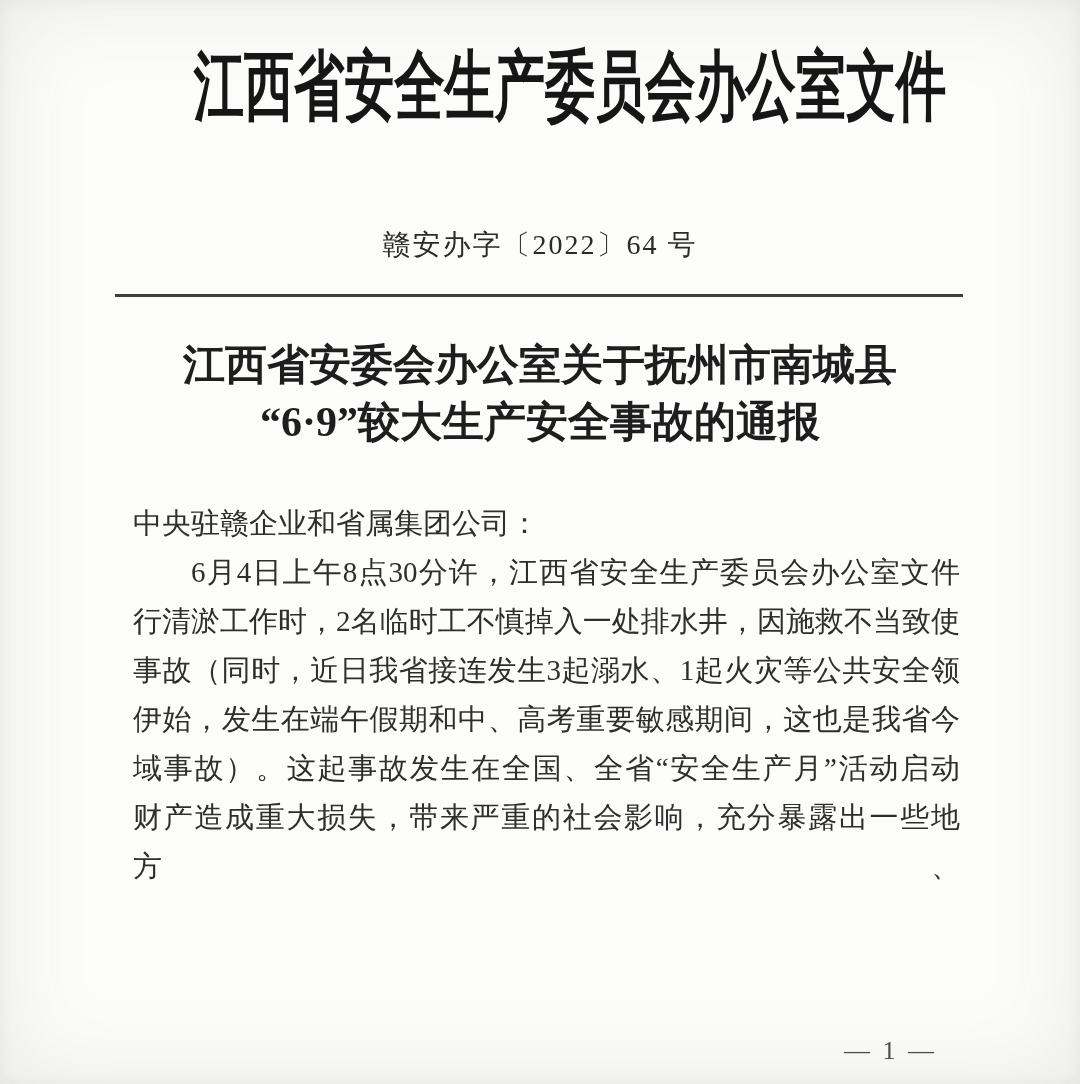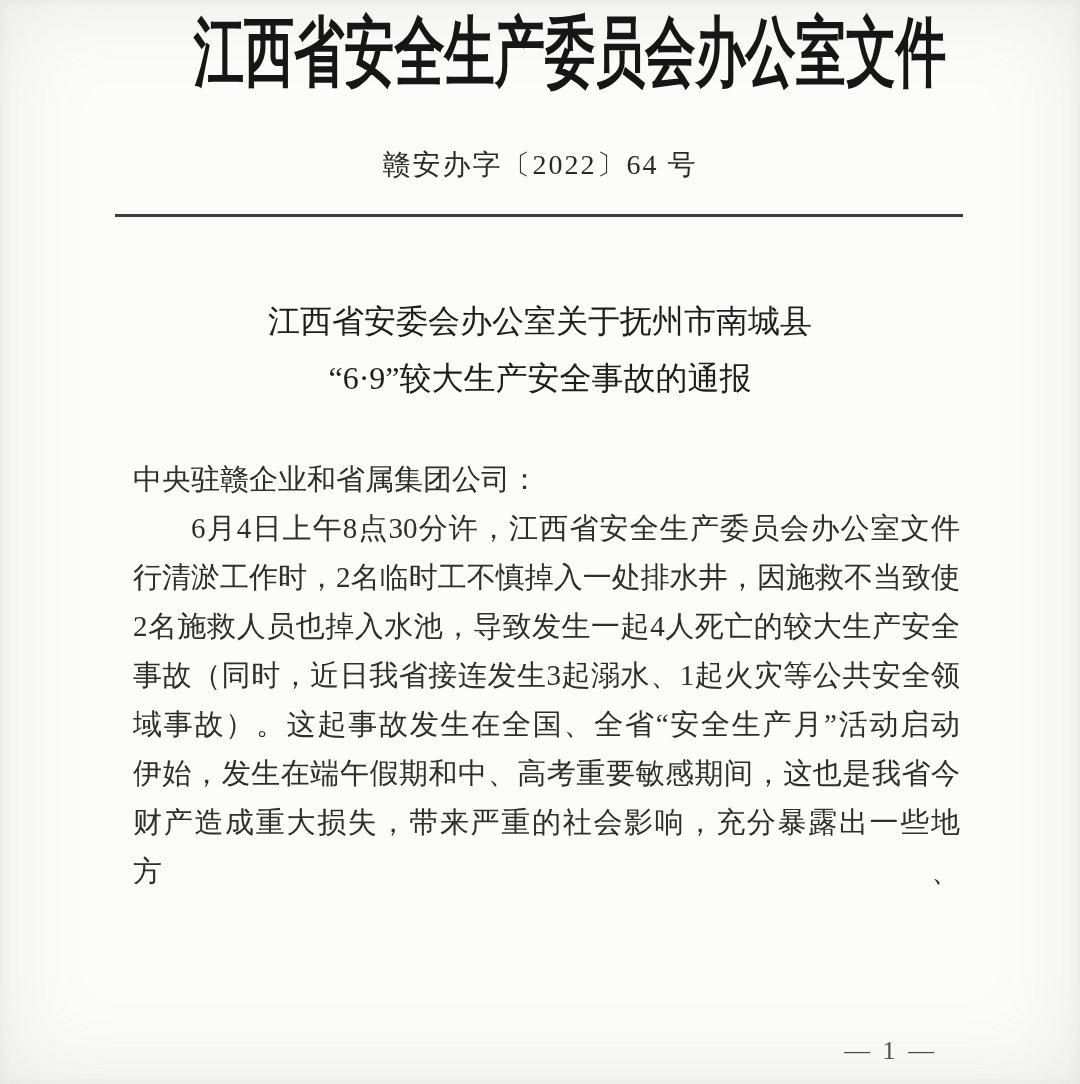--- a/index.html
+++ b/index.html
@@ -14,55 +14,56 @@
     margin: 0 auto;
     background: #fcfcfa;
     overflow: hidden;
     font-family: "Liberation Serif", serif;
     color: #2d2d2d;
     box-shadow: inset 0 0 90px rgba(110,110,110,0.14),
                 inset 0 0 12px rgba(140,140,140,0.10);
   }
   
   .header-wrap {
+    padding-top: 34px;
     height: 104px;
     text-align: center;
     text-decoration: underline;
   }
   .header-title {
     display: inline-block;
     font-size: 76px;
     line-height: 104px;
     font-weight: bold;
     white-space: nowrap;
     color: #161616;
     transform: scaleX(0.66);
     transform-origin: 50% 50%;
   }
   
   .doc-number {
-    margin-top: 42px;
+    margin-top: 88px;
     text-align: center;
     font-size: 28px;
     letter-spacing: 2px;
     color: #2a2a2a;
   }
   
   .header-rule {
     margin: 30px 117px 0 115px;
     height: 3px;
     background: #3e3e3e;
     border: none;
   }
   
   .doc-title {
-    margin-top: 76px;
+    margin-top: 40px;
     text-align: center;
-    font-weight: normal;
-    font-size: 32px;
+    font-weight: bold;
+    font-size: 42px;
     line-height: 57px;
     color: #1e1e1e;
   }
   
   .body-text {
     margin: 48px 120px 0 133px;
     font-size: 29px;
     line-height: 49px;
     color: #2e2e2e;
   }
@@ -102,22 +103,21 @@
 
   <div class="doc-title">
     <div>江西省安委会办公室关于抚州市南城县</div>
     <div>“6·9”较大生产安全事故的通报</div>
   </div>
 
   <div class="body-text">
     <div class="bline short">中央驻赣企业和省属集团公司：</div>
     <div class="bline indent">6月4日上午8点30分许，江西省安全生产委员会办公室文件</div>
     <div class="bline">行清淤工作时，2名临时工不慎掉入一处排水井，因施救不当致使</div>
-    <div class="bline">2名施救人员也掉入水池，导致发生一起4人死亡的较大生产安全</div>
     <div class="bline">事故（同时，近日我省接连发生3起溺水、1起火灾等公共安全领</div>
+    <div class="bline">伊始，发生在端午假期和中、高考重要敏感期间，这也是我省今</div>
     <div class="bline">域事故）。这起事故发生在全国、全省“安全生产月”活动启动</div>
-    <div class="bline">伊始，发生在端午假期和中、高考重要敏感期间，这也是我省今</div>
     <div class="bline">财产造成重大损失，带来严重的社会影响，充分暴露出一些地方、</div>
   </div>
 
   <div class="page-number">— 1 —</div>
 
 </div>
 
 </body></html>

